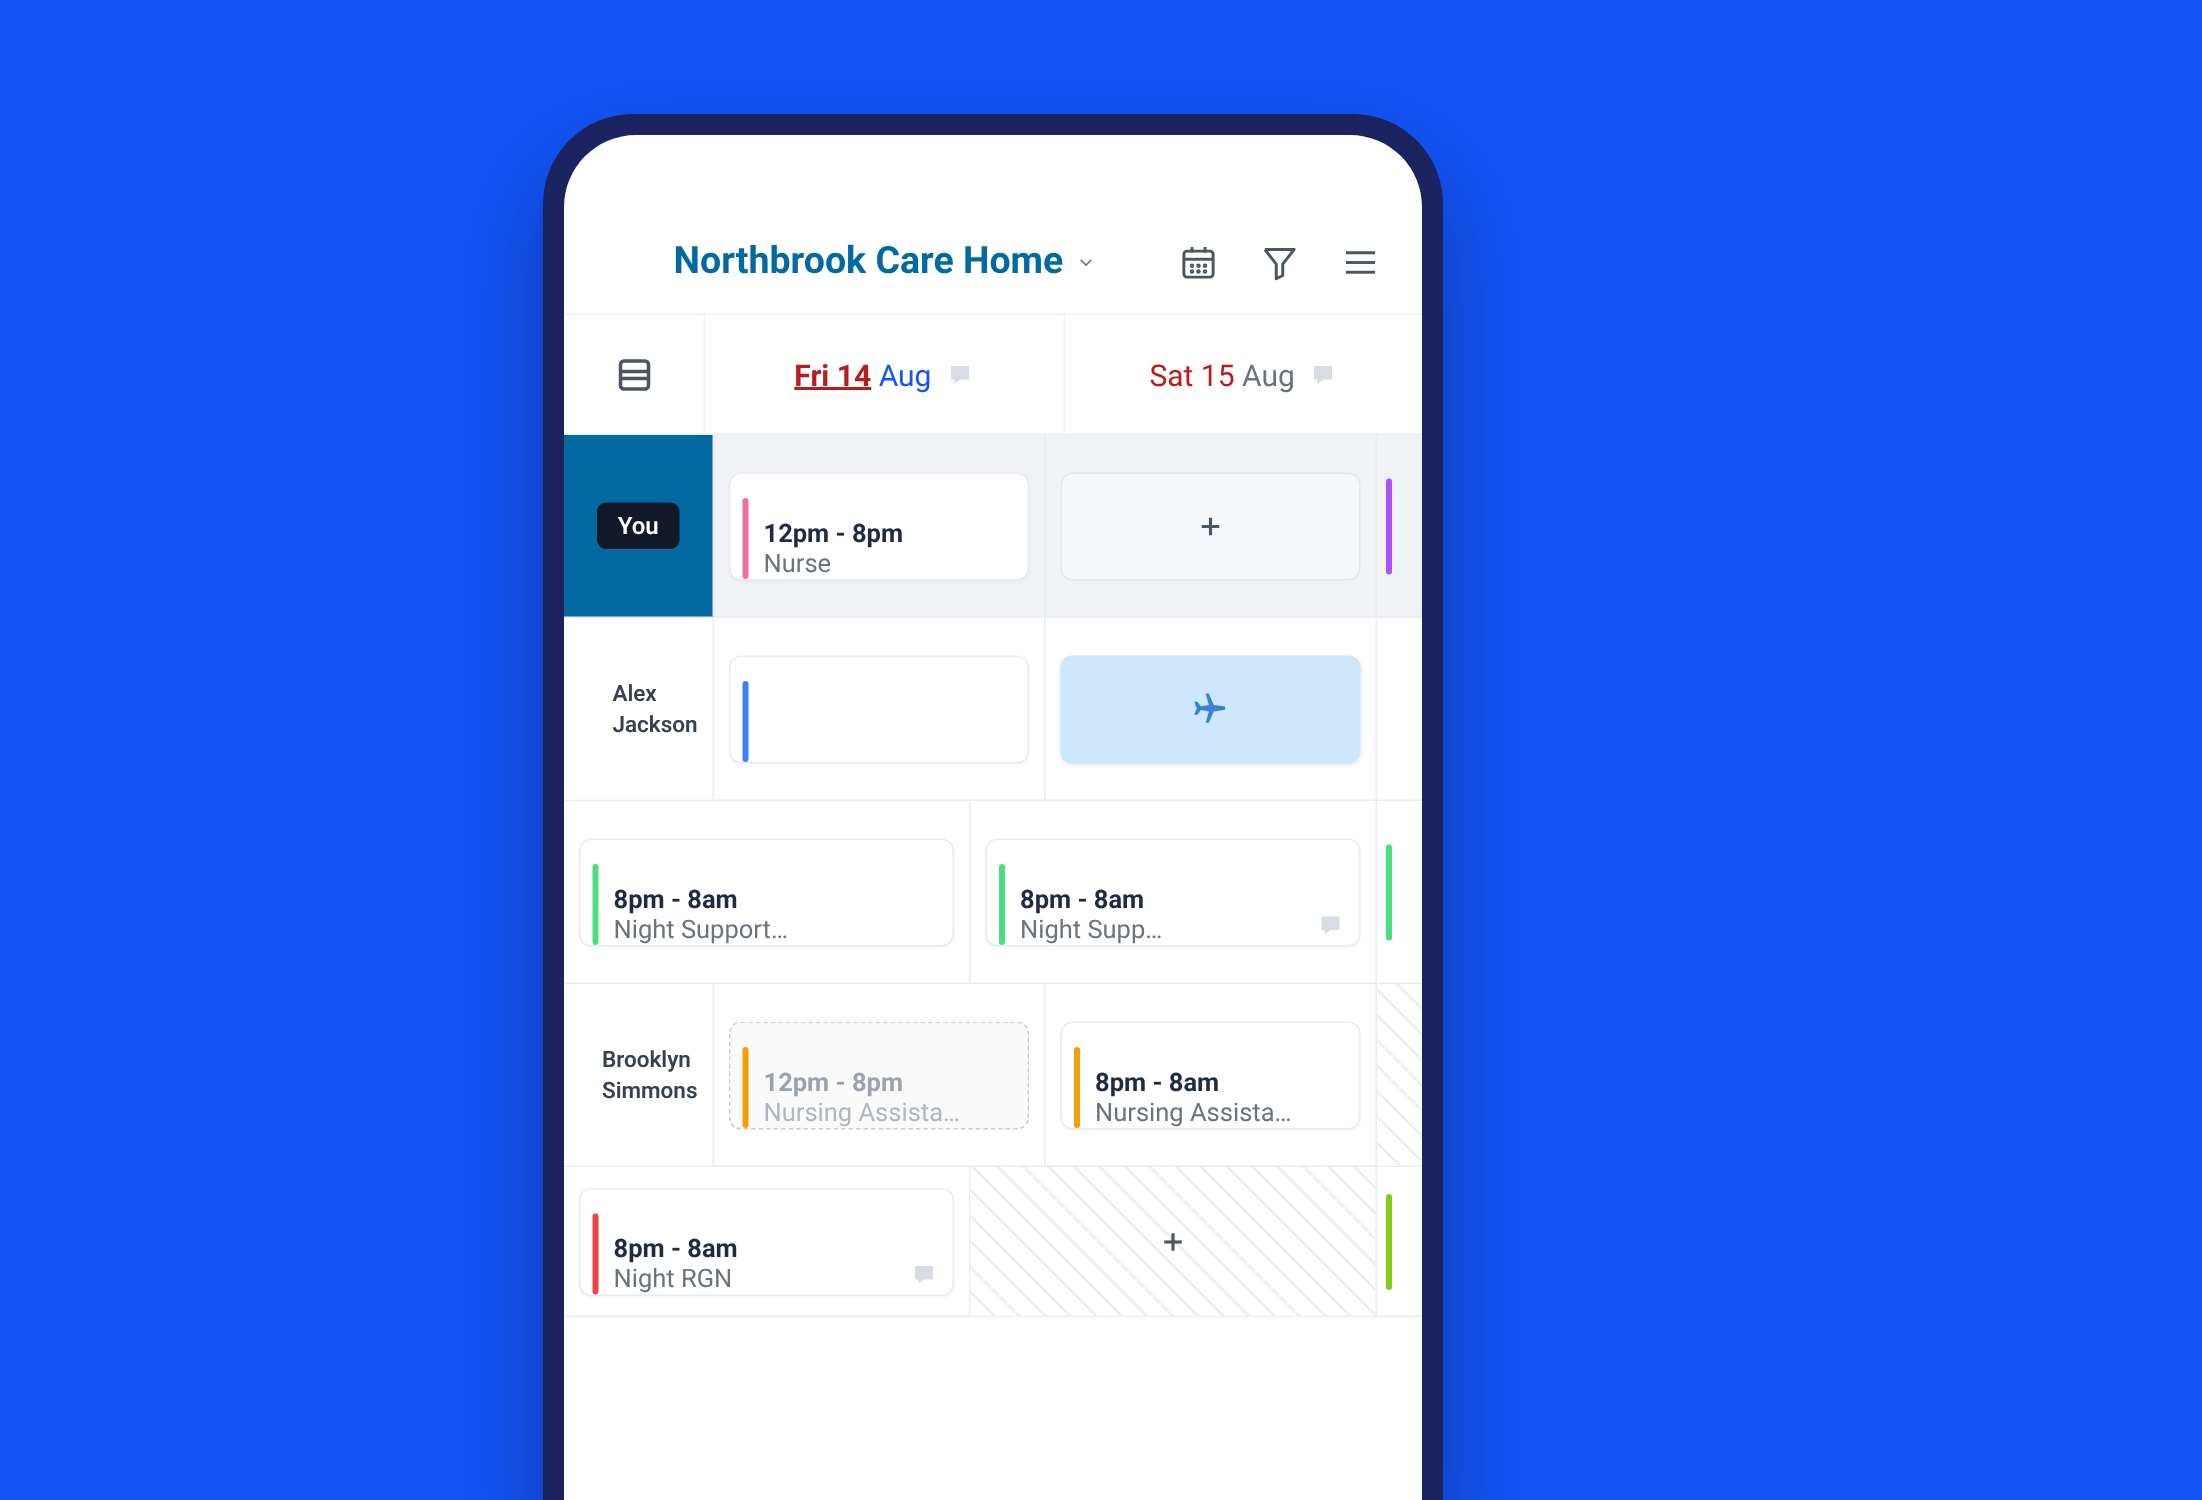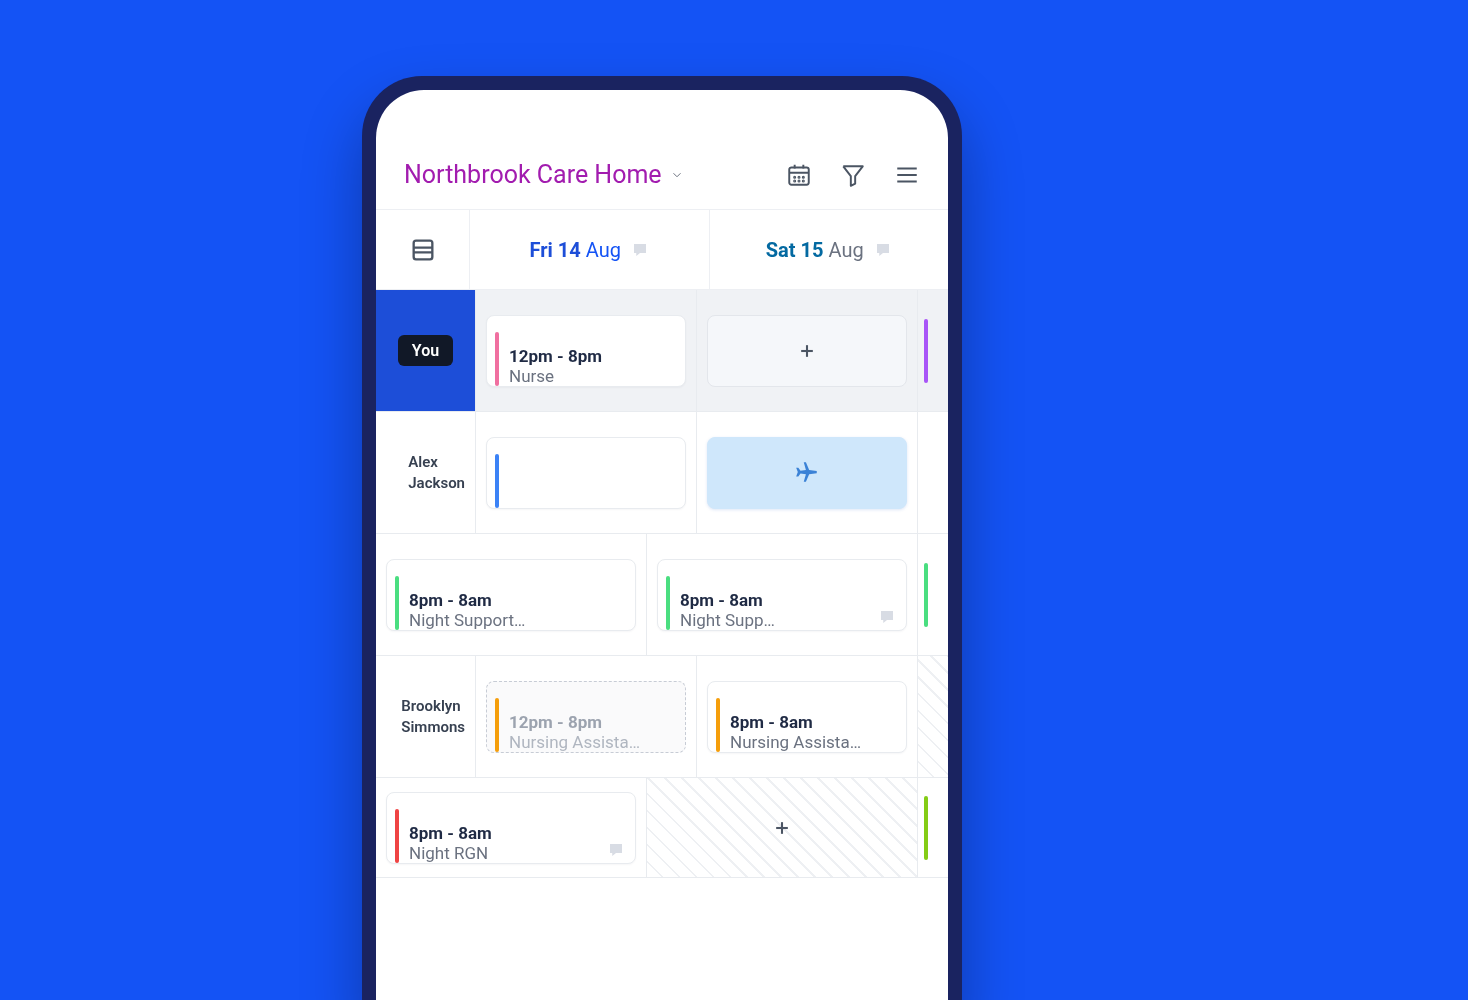--- a/index.html
+++ b/index.html
@@ -39,22 +39,23 @@
     border-bottom: 1px solid #edeff3;
   }
   .location {
     display: flex;
     align-items: center;
     gap: 8px;
     flex: 1;
   }
   .location-name {
     font-size: 25px;
-    font-weight: 400;
-    color: #a21caf;
+    font-weight: 700;
+    color: #0369a1;
+    margin-left: 45px;
   }
   .chevron-down {
     width: 14px;
     height: 14px;
     display:flex;align-items:center;justify-content:center;
   }
   .chevron-down svg { width:14px;height:14px;stroke:#6b7280;stroke-width:1.7; fill:none; }
   .header-icons {
     display: flex;
     gap: 28px;
@@ -78,23 +79,23 @@
   .view-toggle svg { width:28px;height:28px; stroke:#4b5563; stroke-width:2; fill:none; }
   .date-tab {
     flex: 1;
     display:flex;align-items:center;justify-content:center;gap:10px;
     height:100%;
     border-right: 1px solid #edeff3;
     cursor:pointer;
   }
   .date-tab:last-child { border-right:none; }
   .date-label { font-size:20px; font-weight:400; }
-  .date-label.active .day { color:#1d4ed8; font-weight:700; }
+  .date-label.active .day { color:#b91c1c; font-weight:700;text-decoration:underline; }
   .date-label.active .month { color:#1453f5; font-weight:400; }
-  .date-label .day { color:#0369a1; font-weight:700; }
+  .date-label .day { color:#b91c1c; font-weight:400; }
   .date-label .month { color:#6b7280; }
   .chat { width:18px;height:18px; }
   .chat svg { width:18px;height:18px; fill:#d8dce4; }
   
   .grid {
     flex:1;
     display:flex;
     flex-direction:column;
   }
   .row {
@@ -105,21 +106,21 @@
   .row.you { background:#f0f2f5; }
   .name-cell {
     width: 100px;
     display:flex;
     align-items:center;
     justify-content:flex-end;
     padding: 0 10px 0 0;
     border-right: 1px solid #e8ebef;
     background:#ffffff;
   }
-  .row.you .name-cell { background:#1d4ed8; justify-content:center; padding:0; }
+  .row.you .name-cell { background:#0369a1; justify-content:center; padding:0; }
   .you-pill {
     background:#111827;
     color:#ffffff;
     font-weight:600;
     font-size:16px;
     padding:6px 14px;
     border-radius:6px;
   }
   .name-text {
     font-size:15px;

